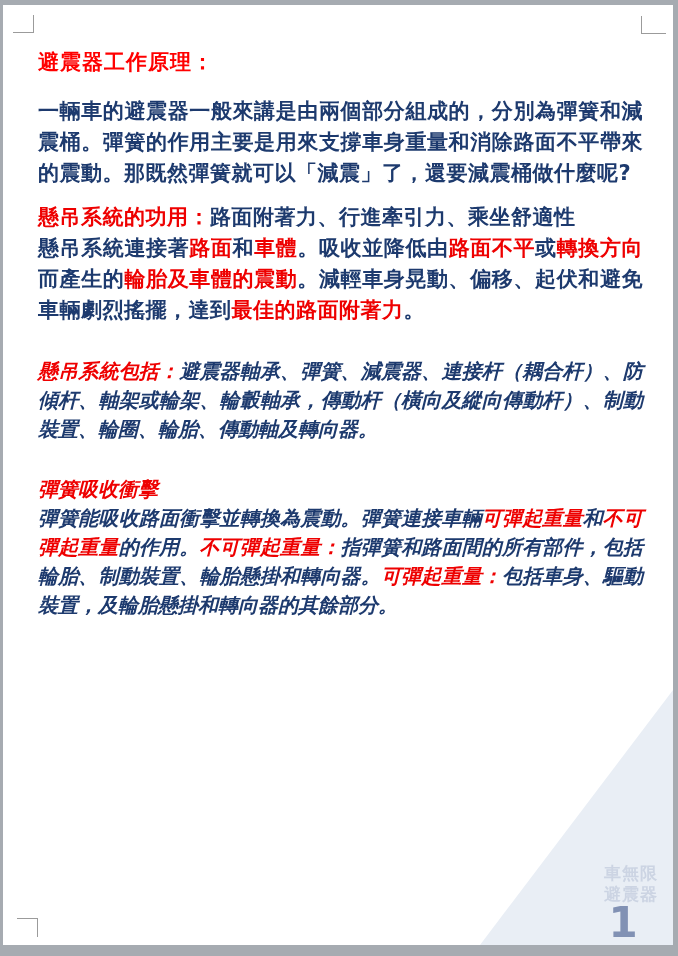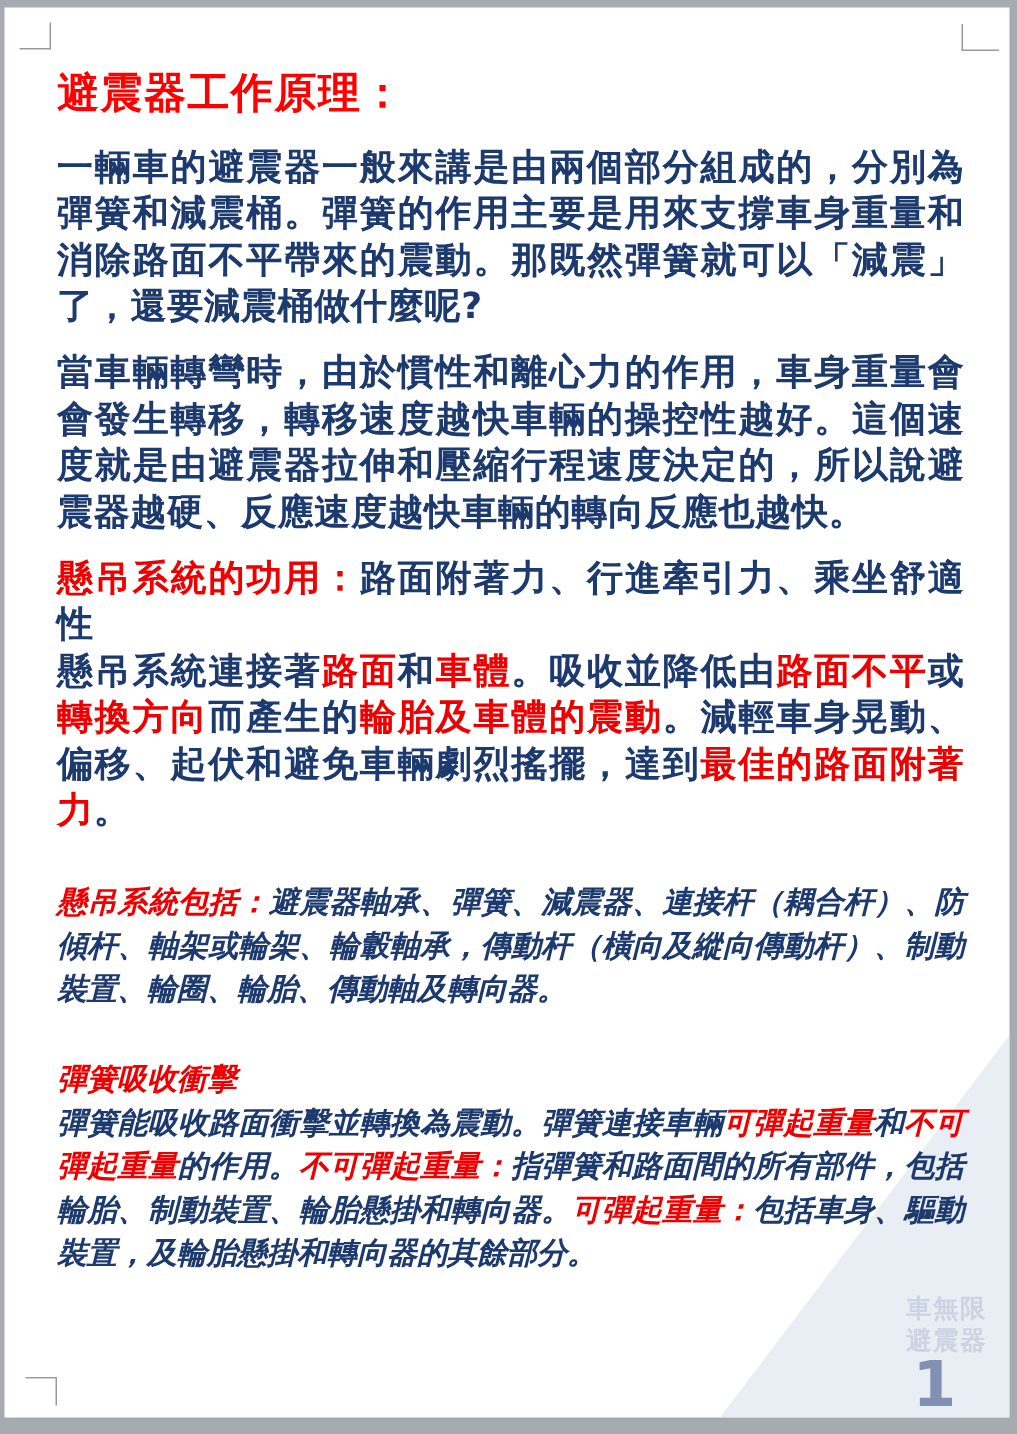--- a/index.html
+++ b/index.html
@@ -77,29 +77,29 @@
     color: var(--page-number, #8191b4);
   }
   .content {
     position: absolute;
     left: 35px;
     top: 40px;
     width: 605px;
   }
   .title {
     margin: 0 0 17px 0;
-    font-size: 28px;
+    font-size: 21px;
     line-height: 34px;
     font-weight: bold;
     color: var(--title-red, #ff0000);
     letter-spacing: 1px;
   }
   .para {
     margin: 0 0 13px 0;
-    font-size: 24px;
+    font-size: 21px;
     line-height: 31px;
     font-weight: bold;
     color: var(--body-navy, #1d3a6e);
     text-align: justify;
     letter-spacing: 0.5px;
   }
   .para.tight {
     font-size: 20px;
     line-height: 29px;
     letter-spacing: 0;
@@ -129,21 +129,20 @@
 
   <div class="page-number">1</div>
 
   <div class="content">
 
     <h1 class="title">避震器工作原理：</h1>
 
     <p class="para"><span class="navy">一輛車的避震器一般來講是由兩個部分組成的，分別為彈簧和減震桶。彈簧的作用主要是用來支撐車身重量和消除路面不平帶來的震動。那既然彈簧就可以「減震」了，還要減震桶做什麼呢?</span></p>
 
 
-    <p class="para"><span class="navy">當車輛轉彎時，由於慣性和離心力的作用，車身重量會會發生轉移，轉移速度越快車輛的操控性越好。這個速度就是由避震器拉伸和壓縮行程速度決定的，所以說避震器越硬、反應速度越快車輛的轉向反應也越快。</span></p>
 
     <p class="para"><span class="red">懸吊系統的功用：</span><span class="navy">路面附著力、行進牽引力、乘坐舒適性</span><br><span class="navy">懸吊系統連接著</span><span class="red">路面</span><span class="navy">和</span><span class="red">車體</span><span class="navy">。吸收並降低由</span><span class="red">路面不平</span><span class="navy">或</span><span class="red">轉換方向</span><span class="navy">而產生的</span><span class="red">輪胎及車體的震動</span><span class="navy">。減輕車身晃動、偏移、起伏和避免車輛劇烈搖擺，達到</span><span class="red">最佳的路面附著力</span><span class="navy">。</span></p>
 
     <p class="para tight gap-before"><span class="red">懸吊系統包括：</span><span class="navy">避震器軸承、彈簧、減震器、連接杆（耦合杆）、防傾杆、軸架或輪架、輪轂軸承，傳動杆（橫向及縱向傳動杆）、制動裝置、輪圈、輪胎、傳動軸及轉向器。</span></p>
 
     <p class="para tight gap-before"><span class="red">彈簧吸收衝擊</span><br><span class="navy">彈簧能吸收路面衝擊並轉換為震動。彈簧連接車輛</span><span class="red">可彈起重量</span><span class="navy">和</span><span class="red">不可彈起重量</span><span class="navy">的作用。</span><span class="red">不可彈起重量：</span><span class="navy">指彈簧和路面間的所有部件，包括輪胎、制動裝置、輪胎懸掛和轉向器。</span><span class="red">可彈起重量：</span><span class="navy">包括車身、驅動裝置，及輪胎懸掛和轉向器的其餘部分。</span></p>
 
   </div>
 </div>
 

